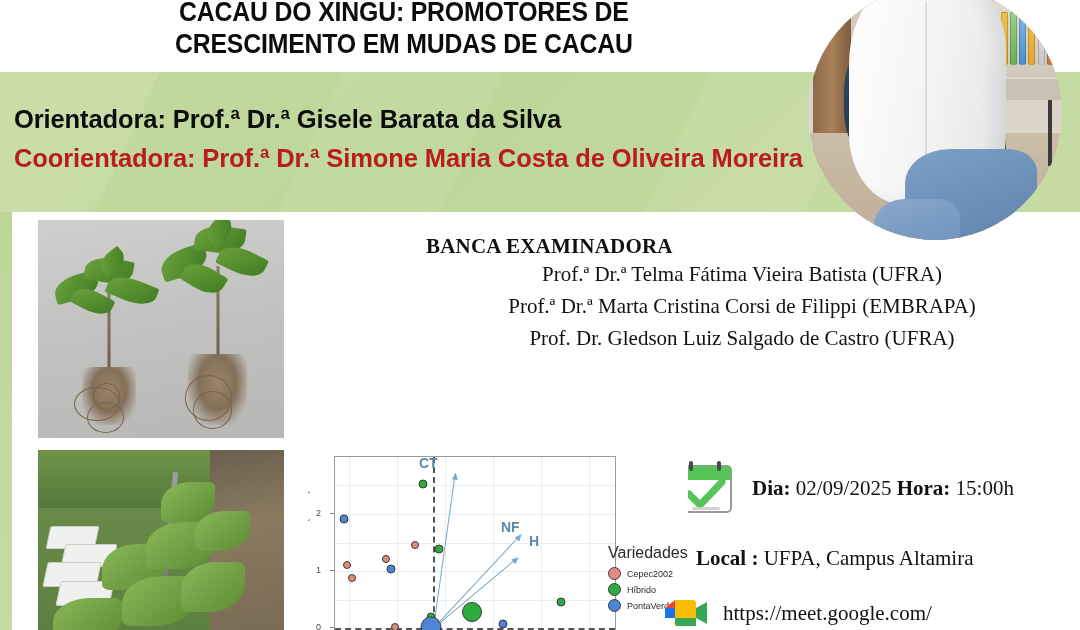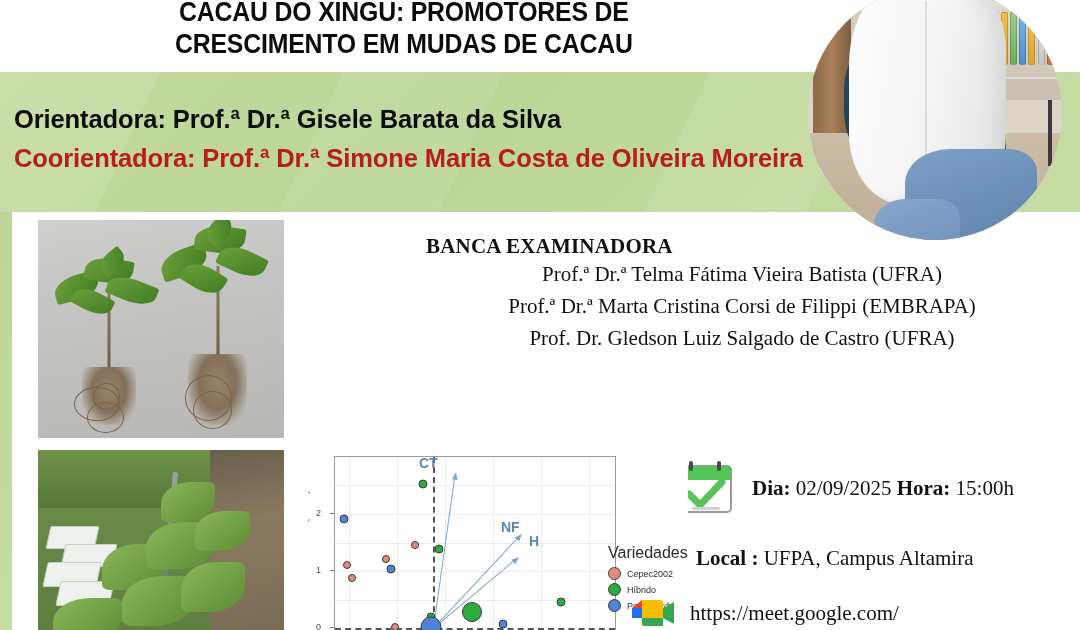--- a/index.html
+++ b/index.html
@@ -156,21 +156,21 @@
   .meta { position: absolute; left: 640px; top: 248px; width: 420px; }
   .meta-line1 { display:flex; align-items:center; gap:18px; }
   .cal-icon { width: 58px; height: 56px; flex: 0 0 auto; }
   .dia-txt { font-family:"Liberation Serif", serif; font-size:21px; color:#111; white-space:nowrap; }
   .dia-txt b { font-weight:700; }
   .local-txt { font-family:"Liberation Serif", serif; font-size:21px; color:#111;
                margin-top: 30px; margin-left: 20px; white-space:nowrap; }
   .local-txt b { font-weight:700; }
 
   
-  .meet-row { position:absolute; left:630px; top:598px; display:flex; align-items:center; gap:14px; }
+  .meet-row { position:absolute; left:663px; top:598px; display:flex; align-items:center; gap:14px; }
   .meet-icon { width:46px; height:30px; flex:0 0 auto; }
   .meet-url { font-family:"Liberation Serif", serif; font-size:21px; color:#111; white-space:nowrap; }
 
   
   .chart {
     position: absolute; left: 272px; top: 240px;
     width: 380px; height: 190px;
     background: #ffffff;
     overflow: hidden;
     font-family: "Liberation Sans", sans-serif;

